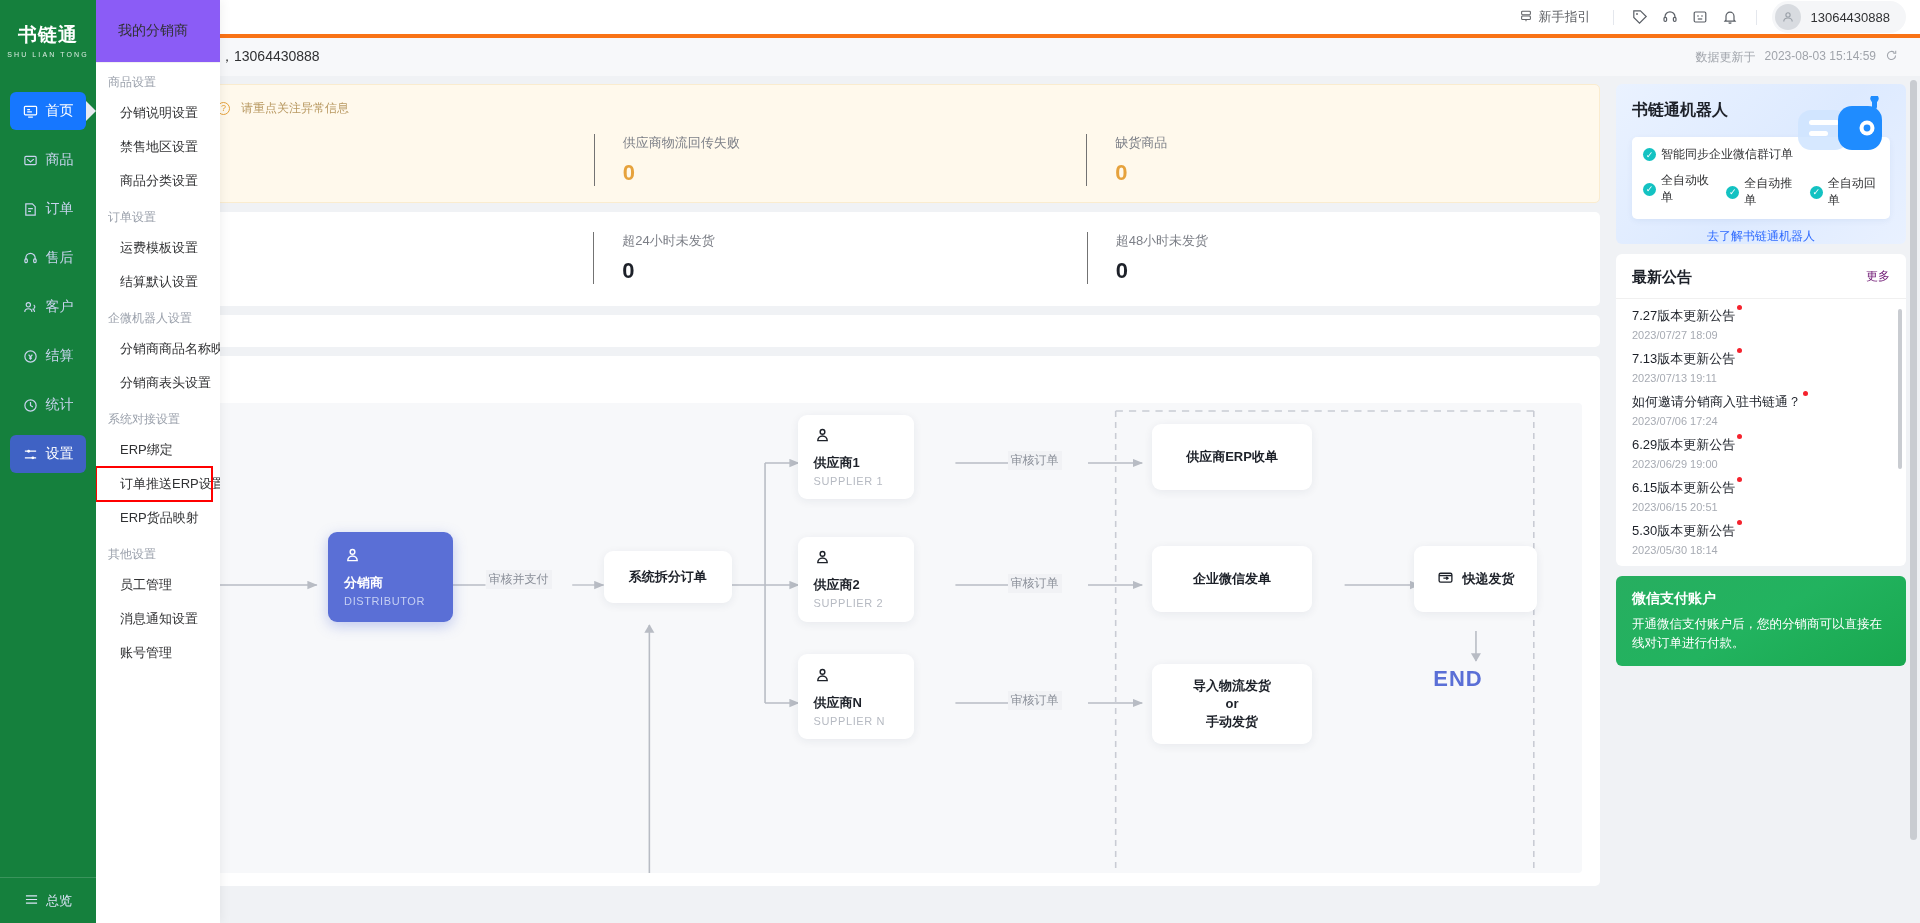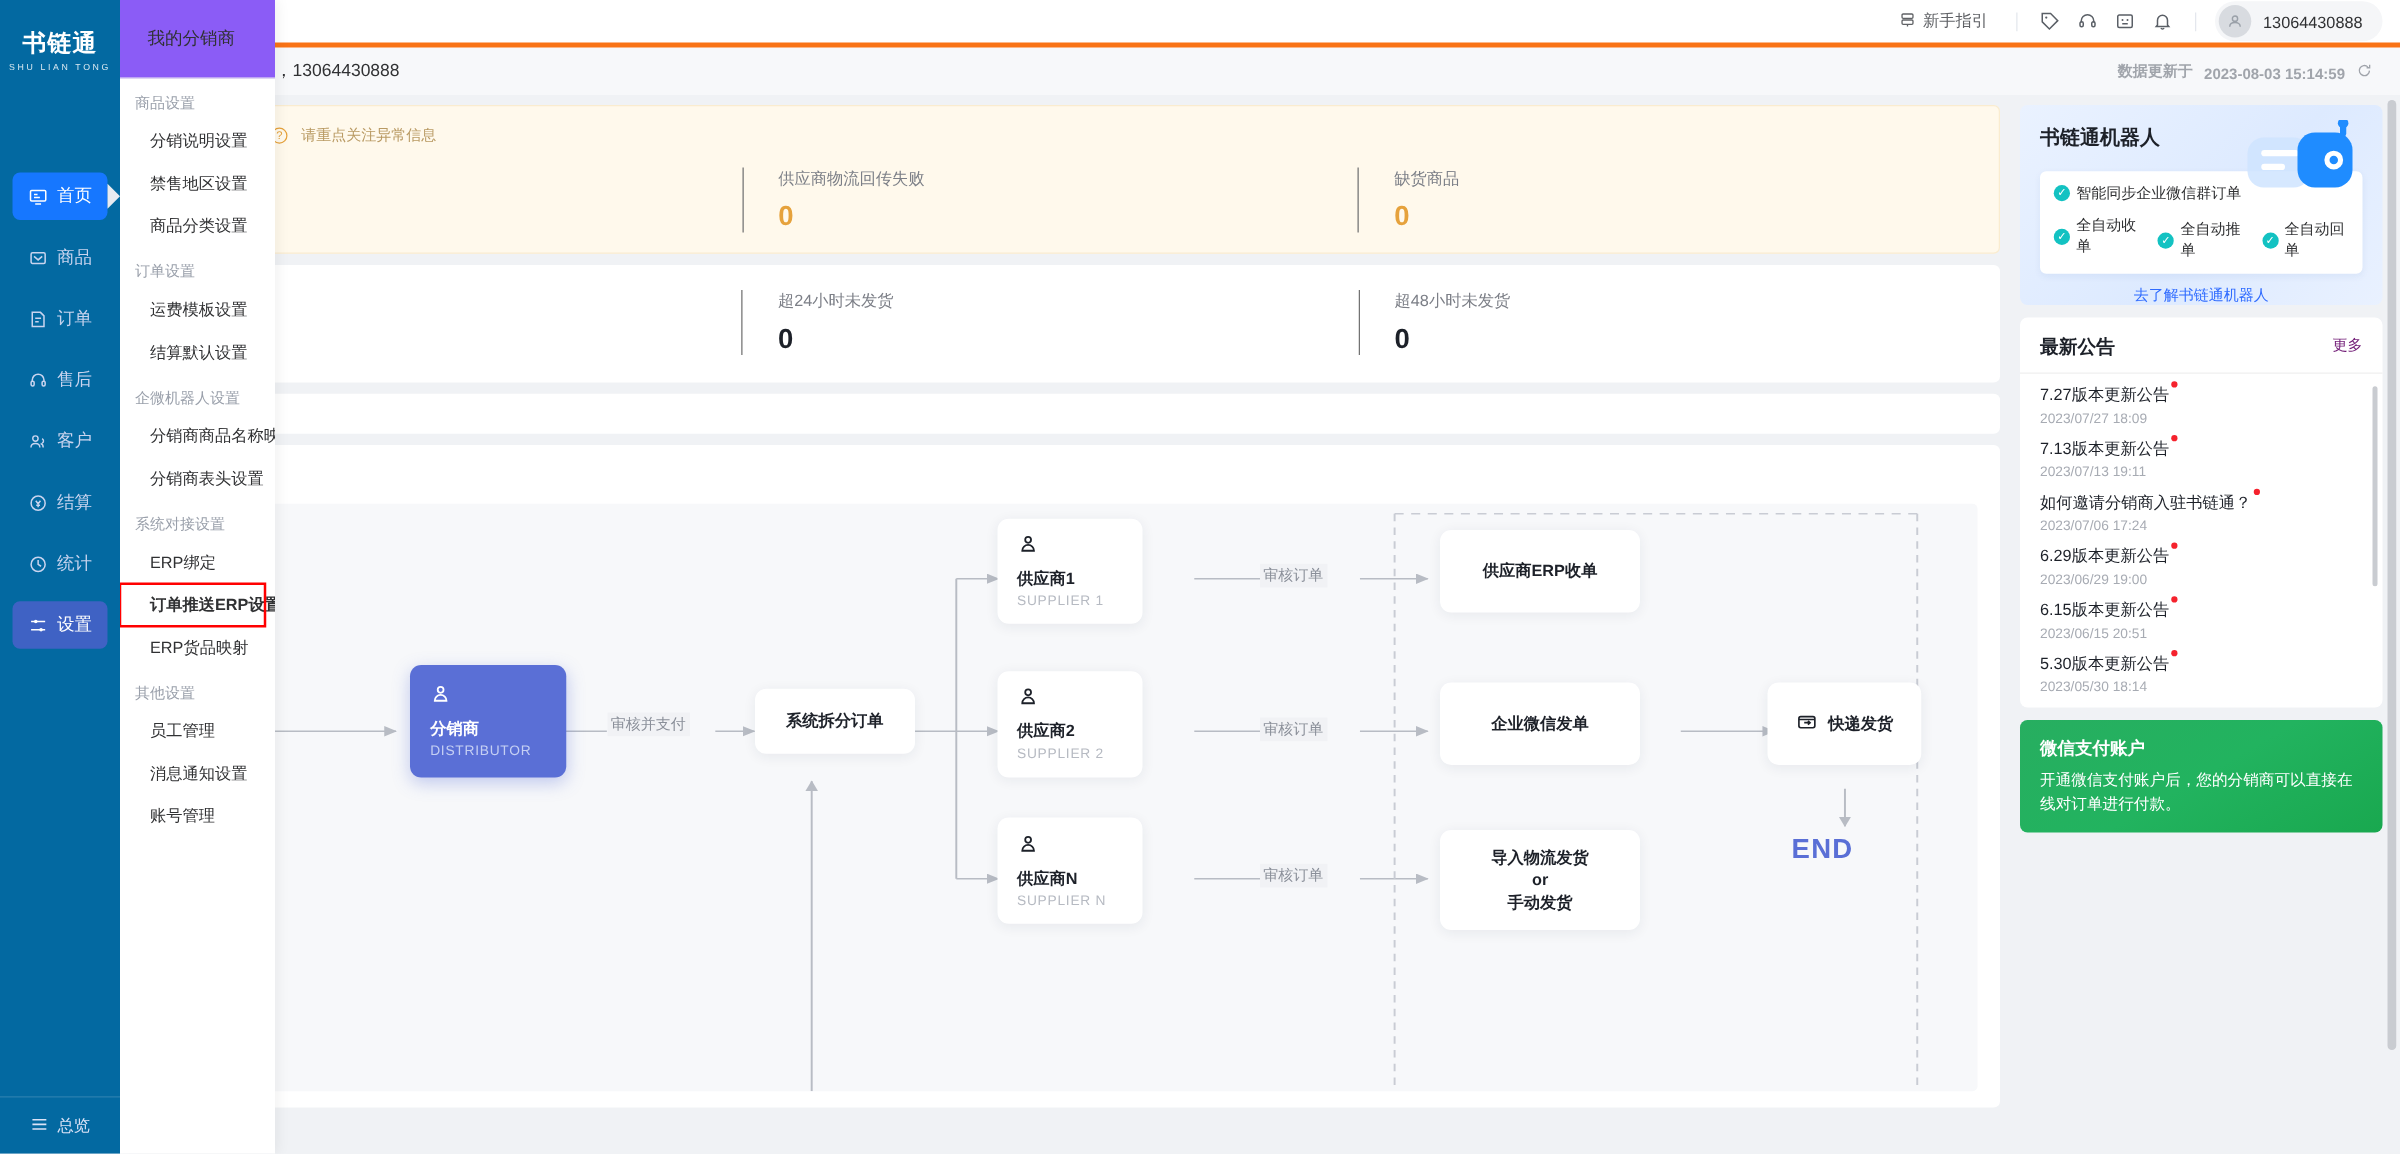--- a/index.html
+++ b/index.html
@@ -7,22 +7,22 @@
   body {
     font-family: "Liberation Sans", "DejaVu Sans", sans-serif;
     background:#f0f2f5;
     font-size:14px;
     color:#303133;
   }
   .app { position:relative; width:1920px; height:923px; display:flex; }
 
   
   .rail {
-    width:96px; flex:0 0 96px; background:#0369a1; color:#fff;
-    display:flex; flex-direction:column; align-items:center; position:relative; z-index:40;gap:46px;
+    width:96px; flex:0 0 96px; background:#15803d; color:#fff;
+    display:flex; flex-direction:column; align-items:center; position:relative; z-index:40;
   }
   .logo { margin-top:22px; text-align:center; }
   .logo .cn { font-size:19px; font-weight:700; letter-spacing:1px; }
   .logo .en { font-size:7px; letter-spacing:2.1px; margin-top:3px; opacity:.85; }
   .rail-items { margin-top:34px; width:100%; }
   .rail-item {
     display:flex; align-items:center; justify-content:center; gap:7px;
     height:38px; margin:0 10px 11px 10px; border-radius:6px;
     font-size:14px; color:#c9d4ef; cursor:pointer; position:relative;
   }
@@ -47,21 +47,21 @@
   .flyout-head {
     height:63px; display:flex; align-items:center; padding-left:22px;
     font-size:14px; color:#303133; background:#8b5cf6;
     border-bottom:1px solid #f0f0f0;
   }
   .fl-group { font-size:12px; color:#9aa0ab; padding:11px 0 5px 12px; }
   .fl-item {
     font-size:13px; color:#303133; padding:8px 0 8px 24px; cursor:pointer; white-space:nowrap;
   }
   .fl-item.hl { outline:2px solid #FF0000; outline-offset:-1px; position:relative; z-index:2;
-                width:116px; padding-left:24px;font-weight:bold; }
+                width:116px; padding-left:24px; }
 
   
   .page { flex:1; display:flex; flex-direction:column; min-width:0; position:relative; }
 
   
   .topbar {
     height:38px; background:#fff; display:flex; align-items:flex-end;
     border-bottom:4px solid #f97316; position:relative; z-index:20; flex:0 0 38px;
   }
   .tabs { display:flex; align-items:flex-end; height:100%; padding-left:26px; }
@@ -80,21 +80,21 @@
   }
   .avatar { width:26px; height:26px; border-radius:50%; background:#d8dbe0; display:flex; align-items:center; justify-content:center; }
   .uname { font-size:13px; color:#303133; }
 
   
   .welcome {
     height:38px; display:flex; align-items:center; padding:0 22px 0 26px;
     background:#f7f8fa; flex:0 0 38px;
   }
   .welcome .wtext { font-size:14px; color:#303133; font-weight:500; }
-  .welcome .wright { margin-left:auto; display:flex; align-items:flex-end; gap:9px; font-size:12px; color:#a0a4ab;font-weight:bold; }
+  .welcome .wright { margin-left:auto; display:flex; align-items:flex-start; gap:9px; font-size:12px; color:#a0a4ab; }
   .refresh { cursor:pointer; }
 
   
   .body { flex:1; display:flex; min-height:0; background:#f0f2f5; overflow:hidden; }
   .main { flex:1; min-width:0; padding:8px 8px 0 10px; overflow:hidden; }
   .side { width:312px; flex:0 0 312px; padding:8px 14px 0 8px; overflow:hidden; position:relative; }
 
   
   .alert-card {
     background:#FFF9EC; border:1px solid #FAECCF; border-radius:5px; padding:14px 20px 16px 20px;

